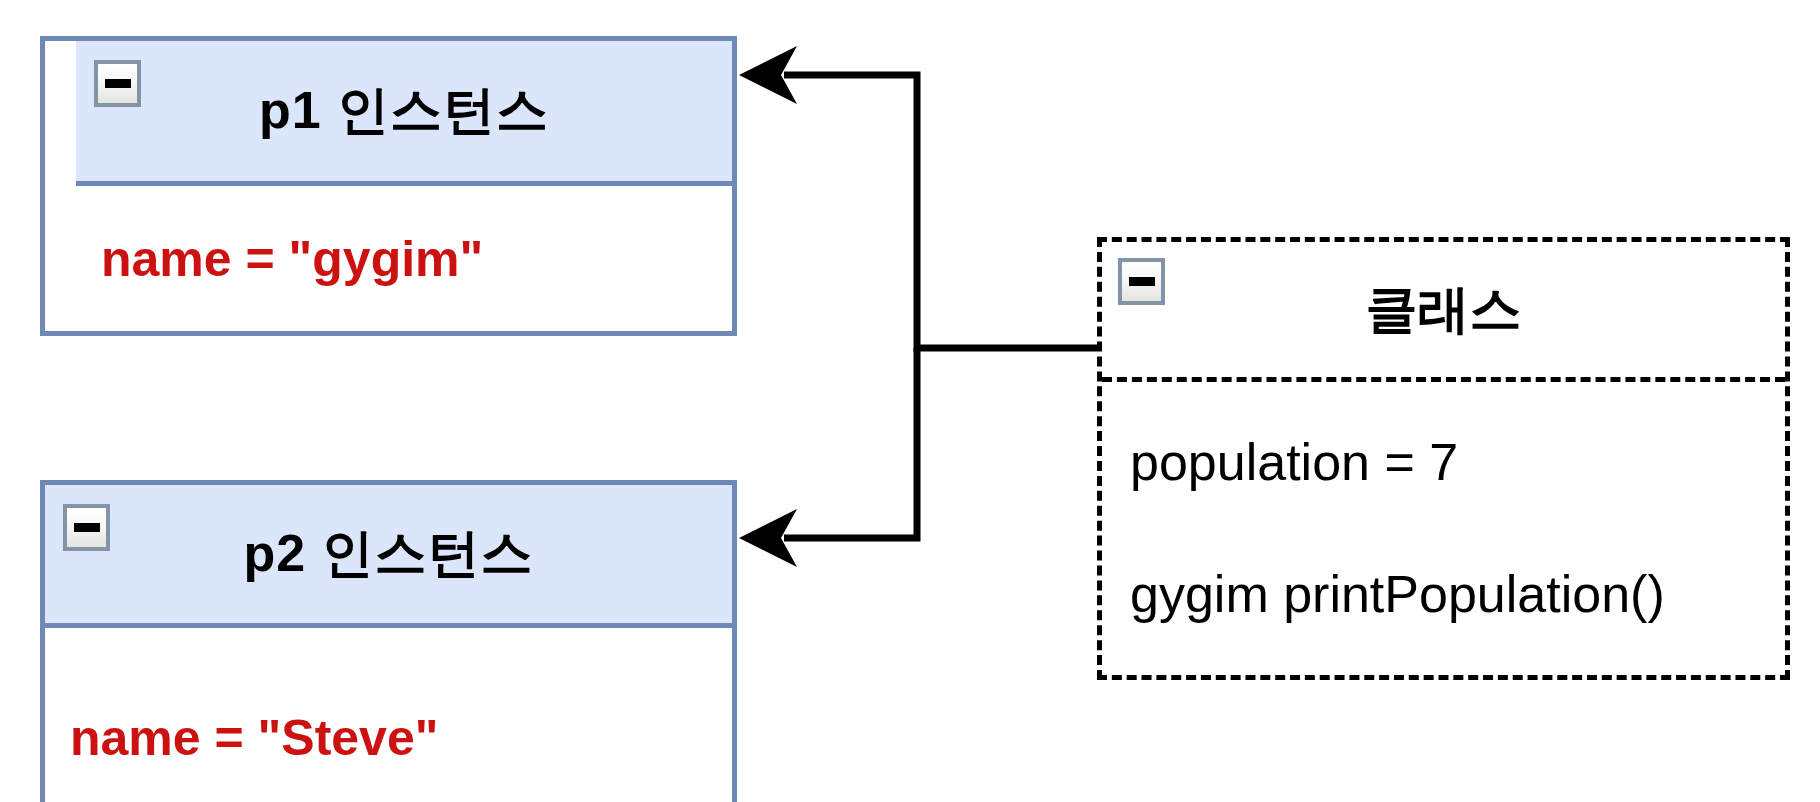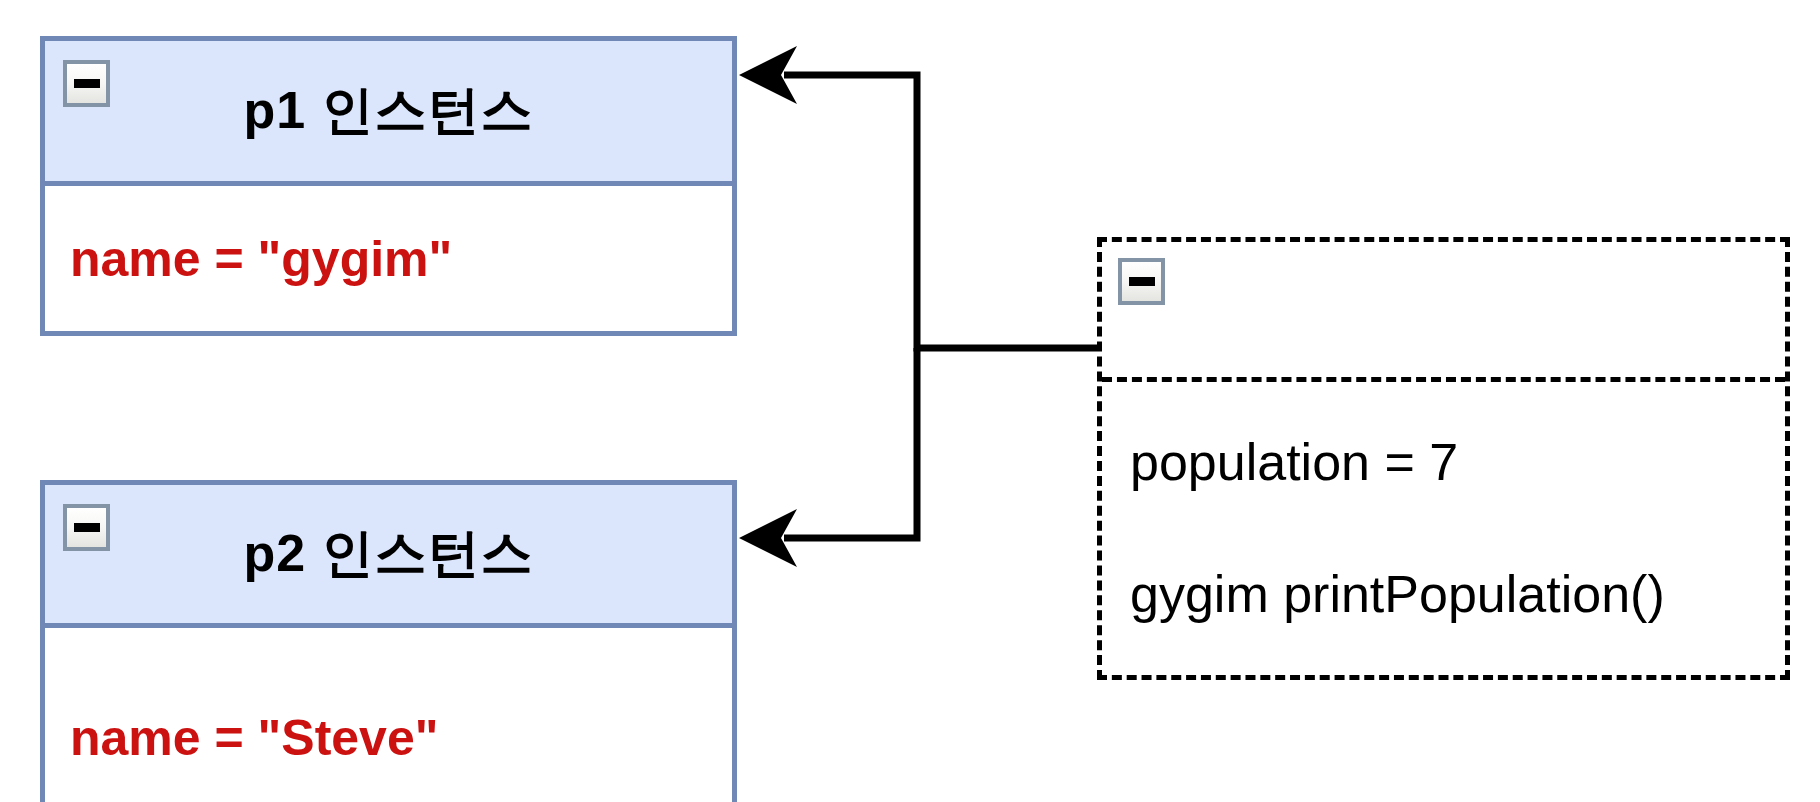--- a/index.html
+++ b/index.html
@@ -74,21 +74,21 @@
   #connector-layer polyline {
     fill:none; stroke:var(--connector); stroke-width:7; stroke-linejoin:miter;
   }
   #connector-layer polygon { fill:var(--connector); stroke:none; }
 </style>
 </head>
 <body>
 
 <div id="stage">
 
-  <div class="box instance-box" style="top:36px; height:300px;">
+  <div class="box instance-box" style="top:36px; height:300px;padding-left:31px;">
     <div class="instance-header">
       <button class="collapse-btn">
         <span class="minus-bar"></span>
       </button>
       <span class="instance-title">p1 인스턴스</span>
     </div>
     <div class="instance-body">
       <span class="attribute-text">name = "gygim"</span>
     </div>
   </div>
@@ -103,20 +103,21 @@
     <div class="instance-body">
       <span class="attribute-text">name = "Steve"</span>
     </div>
   </div>
 
   <div class="box class-box">
     <div class="class-header">
       <button class="collapse-btn">
         <span class="minus-bar"></span>
       </button>
+      <span class="class-title">클래스</span>
     </div>
     <div class="class-body">
       <span class="member-text">population = 7</span>
       <span class="member-text">gygim printPopulation()</span>
     </div>
   </div>
 
   <svg id="connector-layer" viewBox="0 0 1820 802" xmlns="http://www.w3.org/2000/svg">
 
     <polyline points="1097,348 917,348 917,75 784,75"></polyline>

